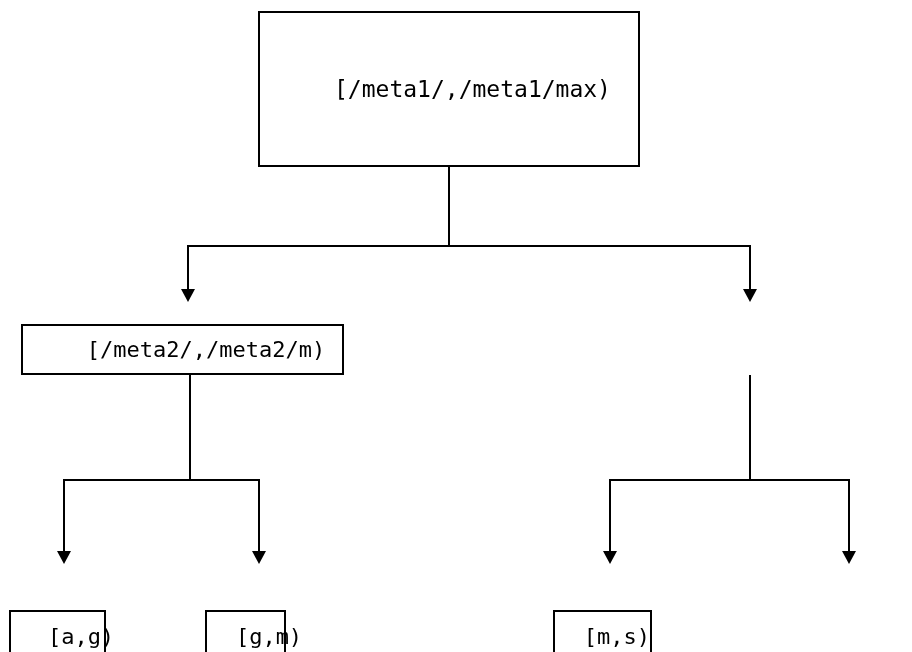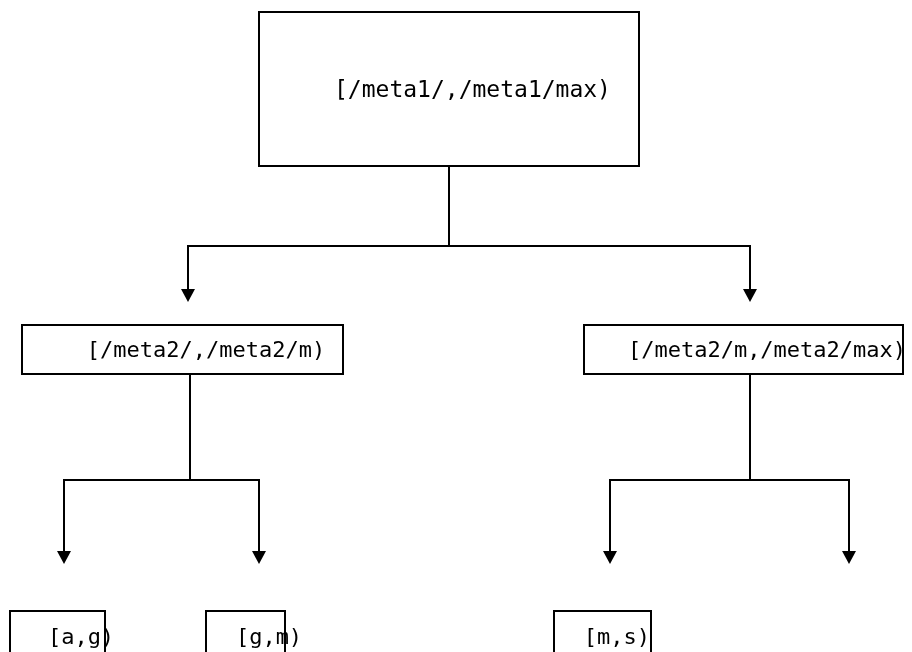--- a/index.html
+++ b/index.html
@@ -87,23 +87,20 @@
   <div class="hline" style="left:188px; top:245px; width:563px;"></div>
   <div class="vline" style="left:187px; top:245px; height:45px;"></div>
   <div class="arrow" style="left:181px; top:289px;"></div>
   <div class="vline" style="left:749px; top:245px; height:45px;"></div>
   <div class="arrow" style="left:743px; top:289px;"></div>
 
   <div class="node node-l2 node-l2-left">
     <span>[/meta2/,/meta2/m)</span>
   </div>
 
-  <div class="node node-l2 node-l2-right">
-    <span>[/meta2/m,/meta2/max)</span>
-  </div>
 
   <div class="vline" style="left:189px; top:375px; height:106px;"></div>
   <div class="hline" style="left:64px; top:479px; width:196px;"></div>
   <div class="vline" style="left:63px; top:479px; height:73px;"></div>
   <div class="arrow" style="left:57px; top:551px;"></div>
   <div class="vline" style="left:258px; top:479px; height:73px;"></div>
   <div class="arrow" style="left:252px; top:551px;"></div>
 
   <div class="vline" style="left:749px; top:375px; height:106px;"></div>
   <div class="hline" style="left:610px; top:479px; width:240px;"></div>

